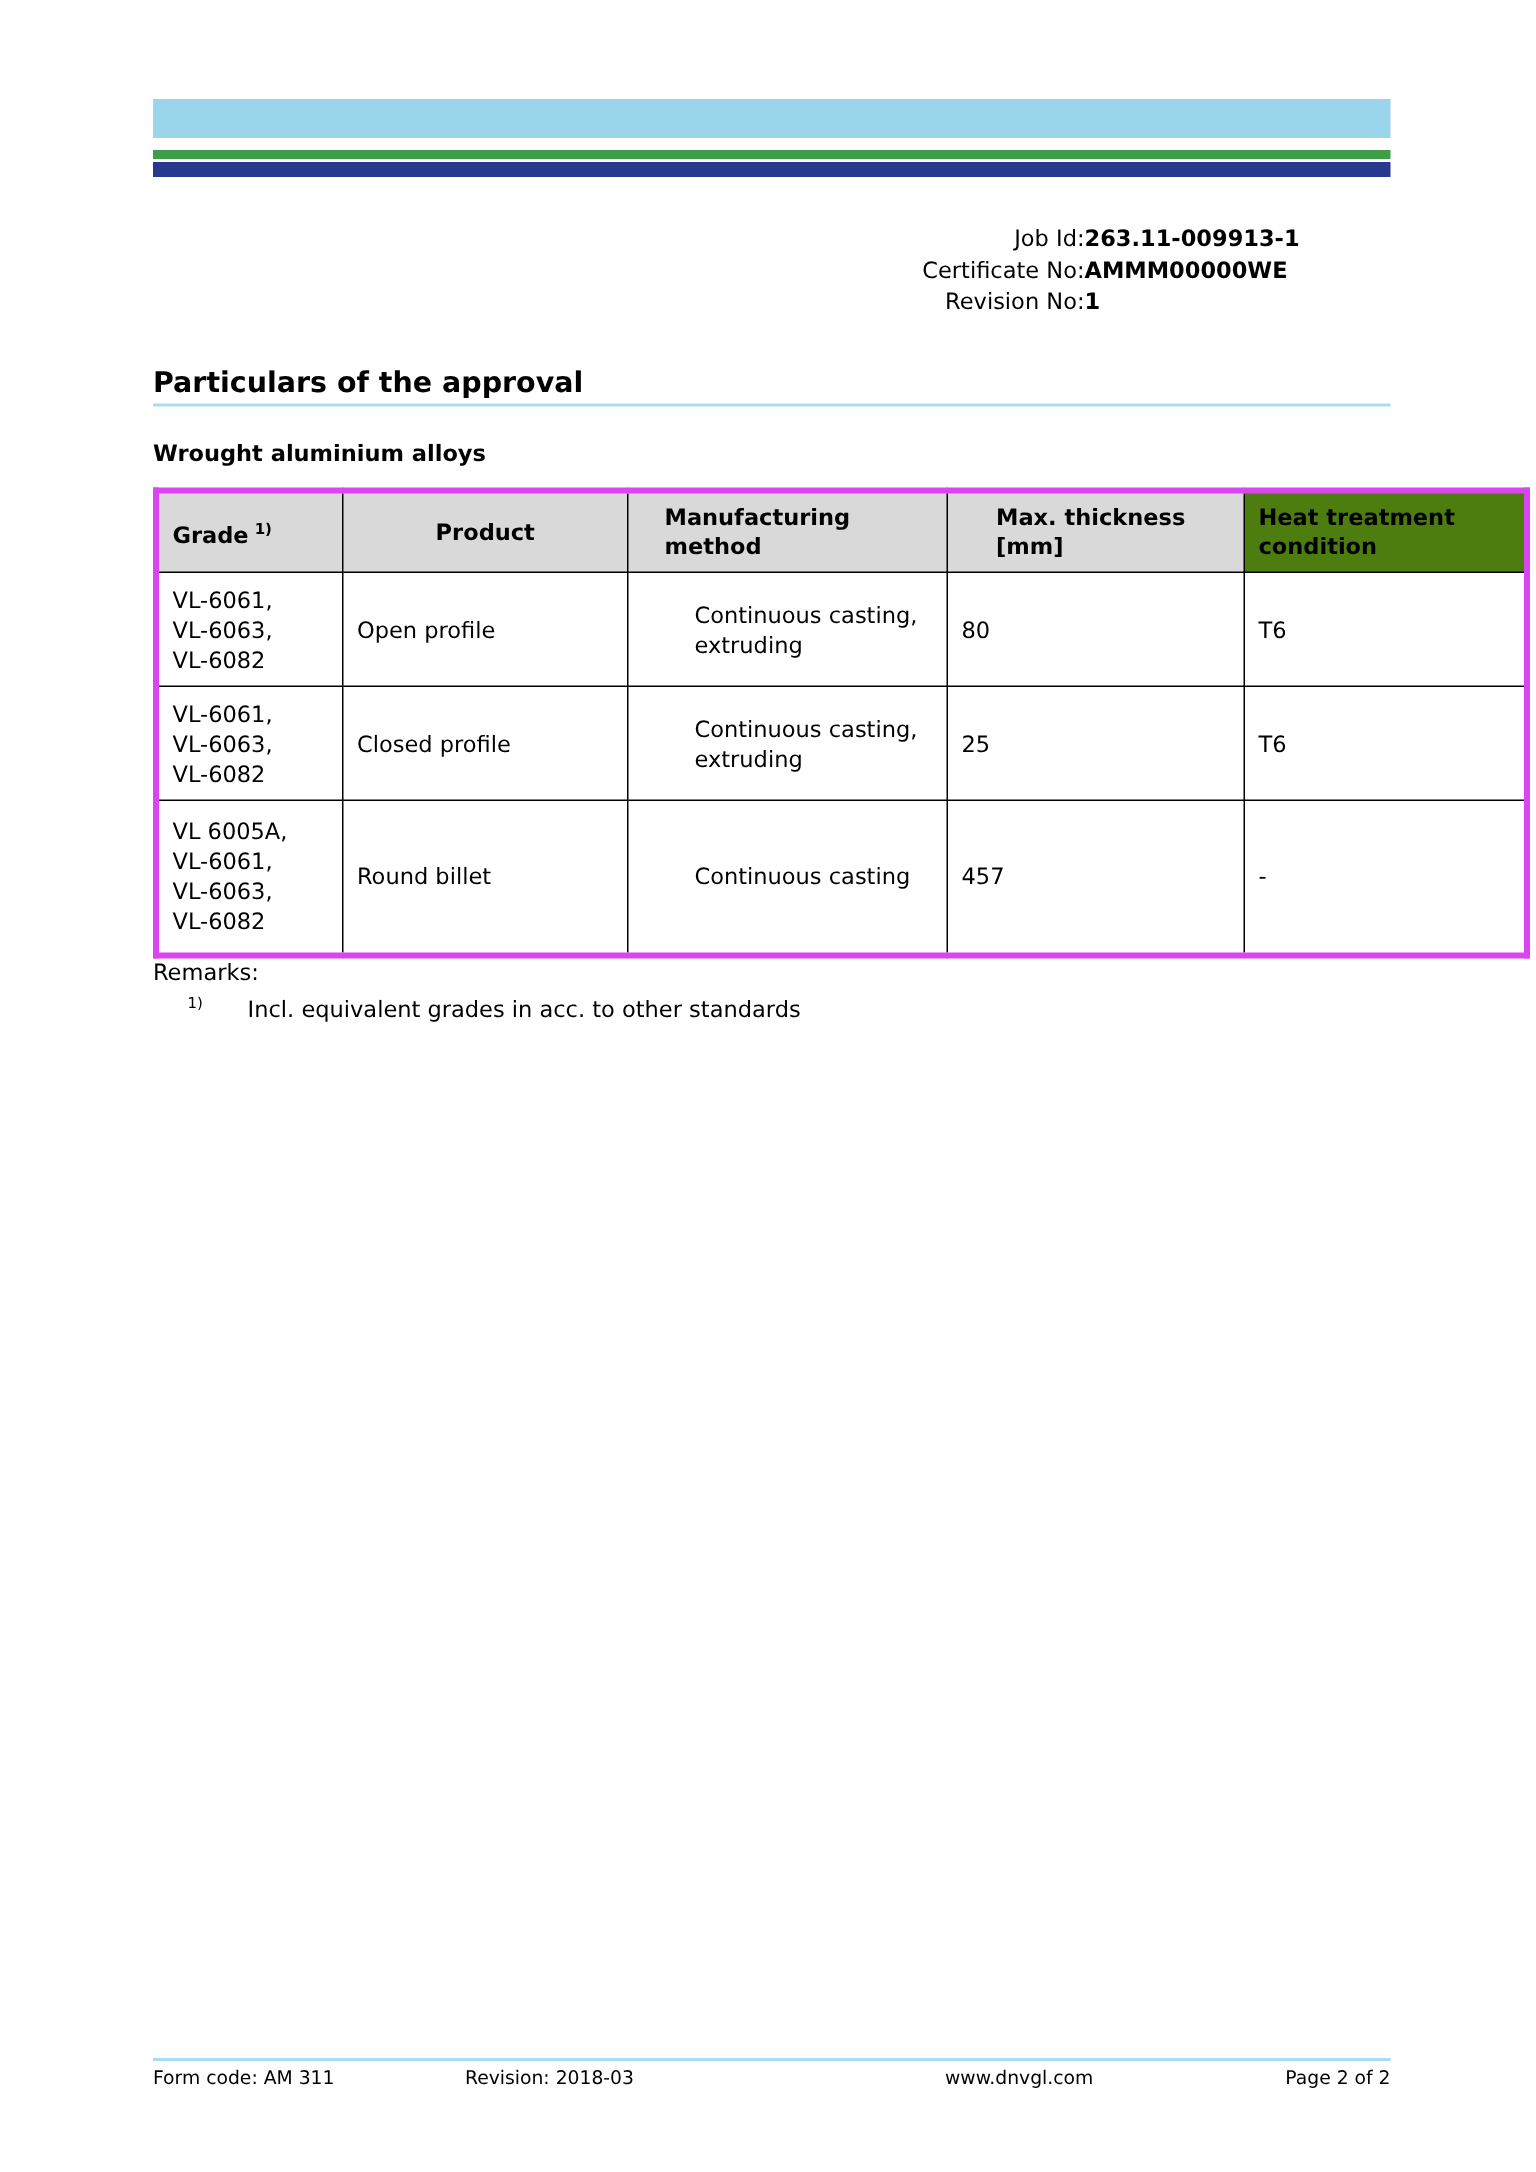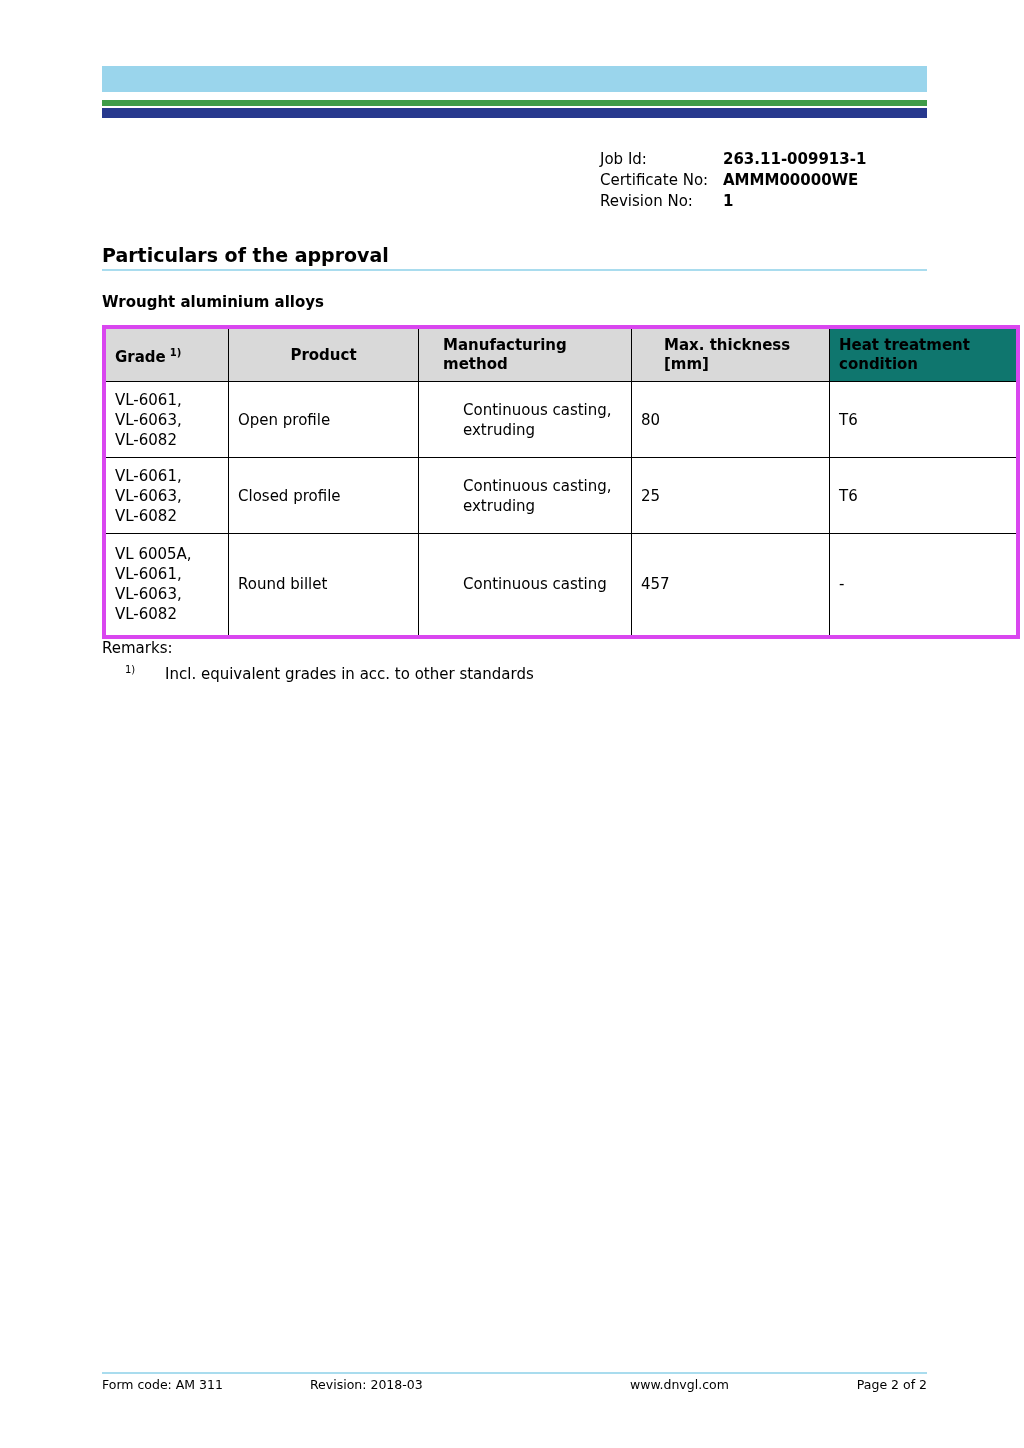--- a/index.html
+++ b/index.html
@@ -17,21 +17,21 @@
   }
   .abs { position: absolute; }
 
   
   .bar { left: 102px; width: 825px; }
   .bar-light { top: 66px;  height: 26px; }
   .bar-green { top: 100px; height: 6px;  }
   .bar-dark  { top: 108px; height: 10px; }
 
   
-  .meta-block { left: 600px; top: 149px; font-size: 15px; line-height: 21px; }
+  .meta-block { left: 600px; top: 149px; font-size: 15px; line-height: 21px; text-align: right; }
   .meta-row { display: flex; }
   .meta-label { width: 123px; }
   .meta-value { font-weight: bold; }
 
   
   .section-title { left: 102px; top: 244px; font-size: 19px; font-weight: bold; }
   .title-rule { left: 102px; top: 269px; width: 825px; height: 2px; }
   .section-subtitle { left: 102px; top: 293px; font-size: 15px; font-weight: bold; }
 
   
@@ -110,21 +110,21 @@
 
 <table class="abs alloy-table">
   <thead>
     <tr>
       <th class="col-grade" style="background: rgb(217, 217, 217);"><span>Grade</span><sup class="grade-sup">1)</sup></th>
       <th class="col-product" style="background: rgb(217, 217, 217); text-align: center;">Product</th>
       <th class="col-method" style="background: rgb(217, 217, 217); padding-left: 24px;">Manufacturing
 method</th>
       <th class="col-thick" style="background: rgb(217, 217, 217); padding-left: 32px;">Max. thickness
 [mm]</th>
-      <th class="col-heat" style="background: #0f766e;">Heat treatment
+      <th class="col-heat" style="background: #4d7c0f;">Heat treatment
 condition</th>
     </tr>
   </thead>
   <tbody>
     <tr class="row-h3">
       <td class="cell-grades">VL-6061,
 VL-6063,
 VL-6082</td>
       <td>Open profile</td>
       <td class="cell-method">Continuous casting,

